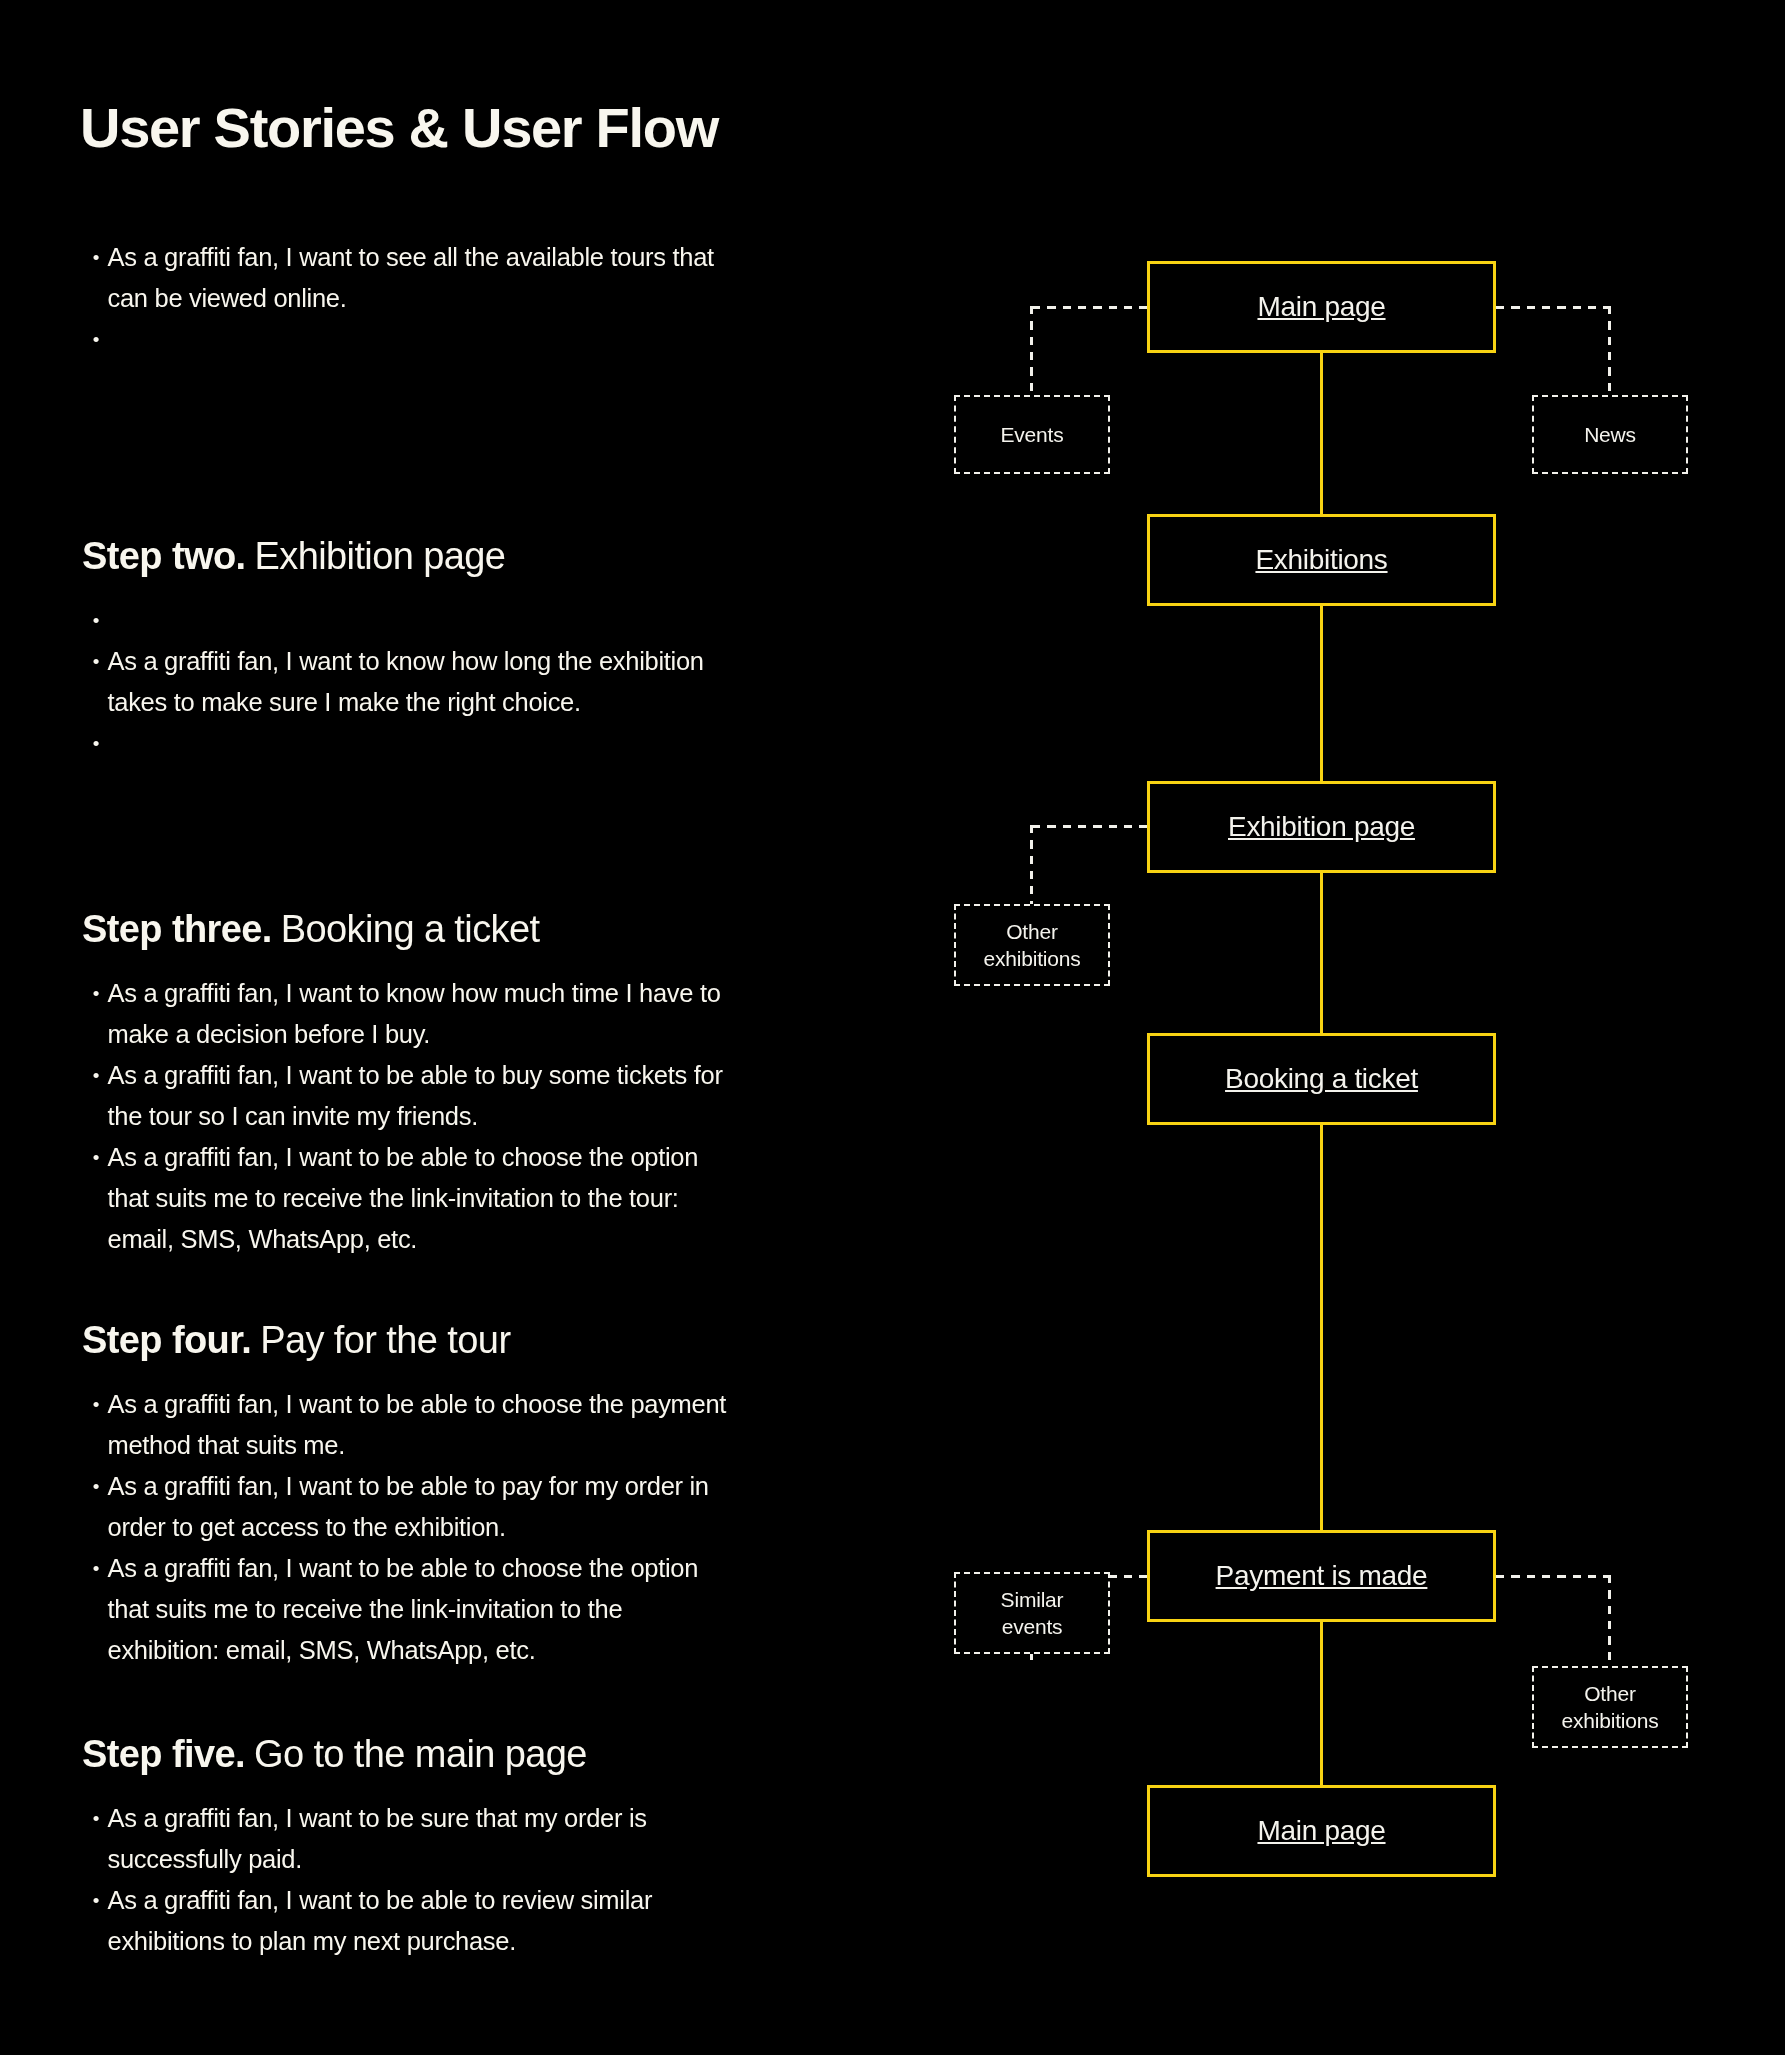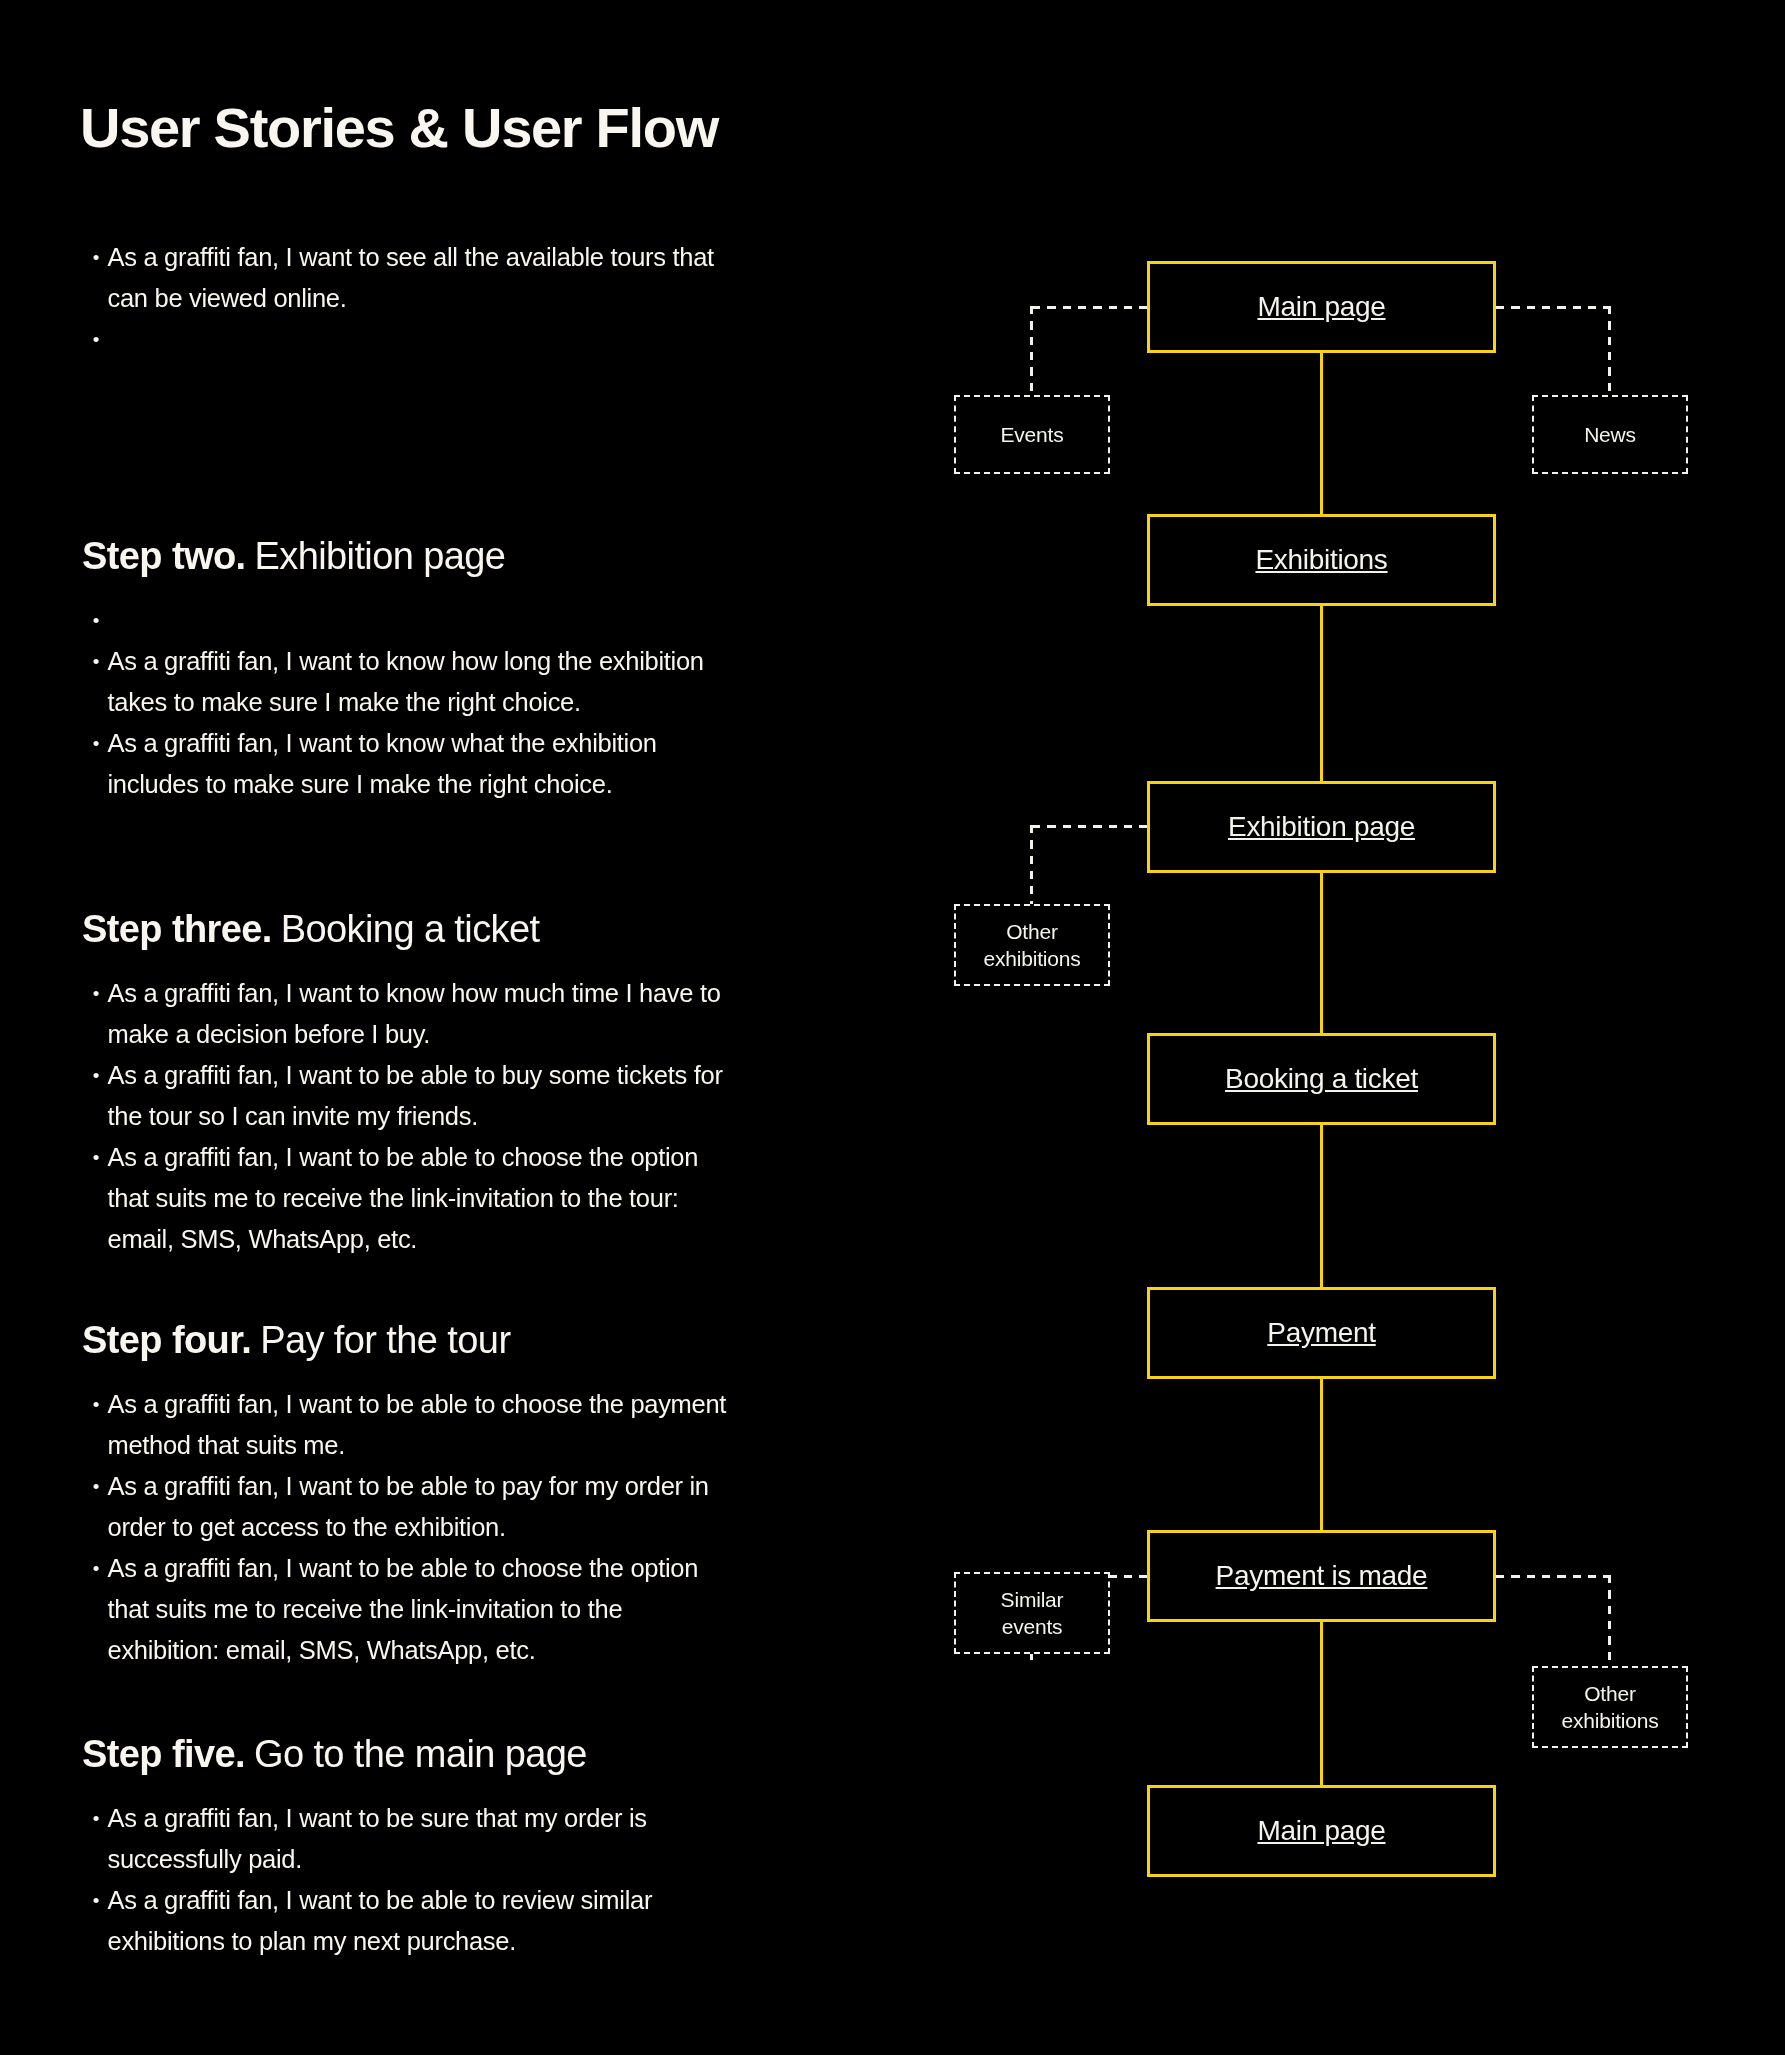--- a/index.html
+++ b/index.html
@@ -98,22 +98,20 @@
       <li class="bullet">
           <span class="dot">•</span>
         </li>
       <li class="bullet">
           <span class="dot">•</span>
           <span class="bt">As a graffiti fan, I want to know how long the exhibition
 takes to make sure I make the right choice.</span>
         </li>
       <li class="bullet">
           <span class="dot">•</span>
-          <span class="bt">As a graffiti fan, I want to know what the exhibition
-includes to make sure I make the right choice.</span>
         </li>
     </ul>
   </section>
 
   <section class="step" style="top:909px">
     <h2><b>Step three.</b><span>Booking a ticket</span></h2>
     <ul class="bullets">
       <li class="bullet">
           <span class="dot">•</span>
           <span class="bt">As a graffiti fan, I want to know how much time I have to
@@ -183,21 +181,20 @@
 
   <div class="dash-h" style="left:1032px;top:1575px;width:116px"></div>
   <div class="dash-v" style="left:1030px;top:1575px;height:92px"></div>
   <div class="dash-h" style="left:1496px;top:1575px;width:115px"></div>
   <div class="dash-v" style="left:1608px;top:1575px;height:92px"></div>
 
   <div class="node" style="top:261px">Main page</div>
   <div class="node" style="top:514px">Exhibitions</div>
   <div class="node" style="top:781px">Exhibition page</div>
   <div class="node" style="top:1033px">Booking a ticket</div>
-  <div class="node" style="top:1287px">Payment</div>
   <div class="node" style="top:1530px">Payment is made</div>
   <div class="node" style="top:1785px">Main page</div>
 
   <div class="dashbox" style="left:954px;top:395px;height:79px">Events</div>
   <div class="dashbox" style="left:1532px;top:395px;height:79px">News</div>
   <div class="dashbox" style="left:954px;top:904px;height:82px">Other
 exhibitions</div>
   <div class="dashbox" style="left:954px;top:1572px;height:82px">Similar
 events</div>
   <div class="dashbox" style="left:1532px;top:1666px;height:82px">Other

